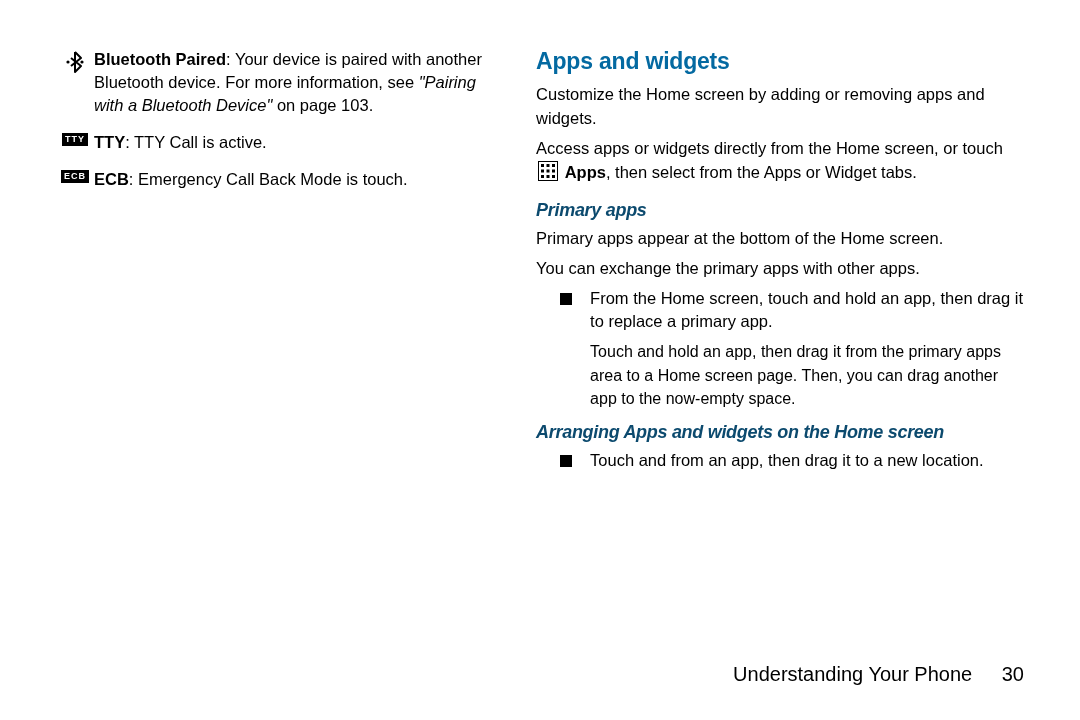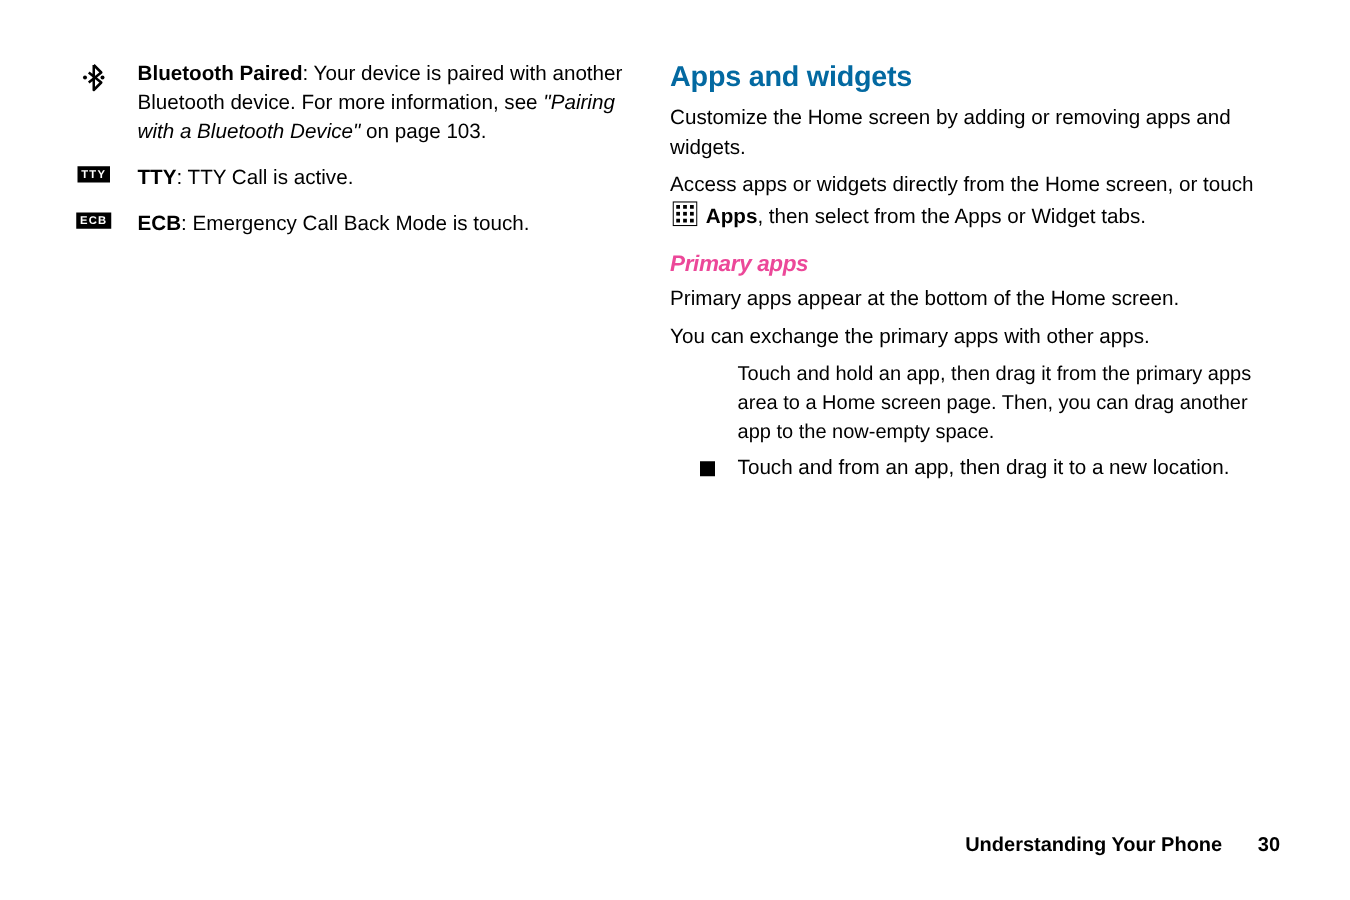--- a/index.html
+++ b/index.html
@@ -27,21 +27,20 @@
     width: 450px;
   }
   .col-right {
     width: 490px;
   }
   .item-row {
     display: flex;
     flex-direction: row;
     align-items: flex-start;
     margin-bottom: 14px;
-    gap: 16px;
   }
   .icon-cell {
     width: 38px;
     flex: 0 0 38px;
     display: flex;
     justify-content: center;
     padding-top: 2px;
   }
   .text-cell {
     flex: 1;
@@ -62,21 +61,21 @@
     font-family: Arial, sans-serif;
   }
   .section-h1 {
     color: #0369a1;
     font-weight: 900;
     font-size: 23px;
     margin: 0 0 8px 0;
     letter-spacing: -0.2px;
   }
   .section-h2 {
-    color: #ec4899;
+    color: #0c4a6e;
     font-weight: 900;
     font-style: italic;
     font-size: 18px;
     margin: 12px 0 6px 0;
     letter-spacing: -0.3px;
   }
   .body-text {
     font-size: 16.5px;
     line-height: 1.45;
     margin: 2px 0 6px 0;
@@ -112,22 +111,21 @@
   .apps-icon {
     display: inline-block;
     vertical-align: -3px;
     margin: 0 2px;
   }
   .inline-flow span { white-space: normal; }
   .footer {
     position: absolute;
     bottom: 34px;
     right: 56px;
-    font-size: 16px;
-    font-weight: bold;
+    font-size: 20px;
   }
   .footer-num {
     display: inline-block;
     margin-left: 24px;
   }
 </style>
 </head>
 <body>
 
 <div class="page">
@@ -193,24 +191,29 @@
           </svg>
         </span>
         <span class="bold">Apps</span><span>, then select from the Apps or Widget tabs.</span>
       </p>
 
       <h3 class="section-h2">Primary apps</h3>
 
       <p class="body-text">Primary apps appear at the bottom of the Home screen.</p>
       <p class="body-text">You can exchange the primary apps with other apps.</p>
 
+      <div class="bullet-row">
+        <div class="bullet-mark"></div>
+        <div class="bullet-text">From the Home screen, touch and hold an app, then drag it to replace a primary app.</div>
+      </div>
 
 
       <div class="continuation">Touch and hold an app, then drag it from the primary apps area to a Home screen page. Then, you can drag another app to the now-empty space.</div>
 
+      <h3 class="section-h2">Arranging Apps and widgets on the Home screen</h3>
 
       <div class="bullet-row">
         <div class="bullet-mark"></div>
         <div class="bullet-text">Touch and from an app, then drag it to a new location.</div>
       </div>
 
     </div>
   </div>
 
   <div class="footer">

